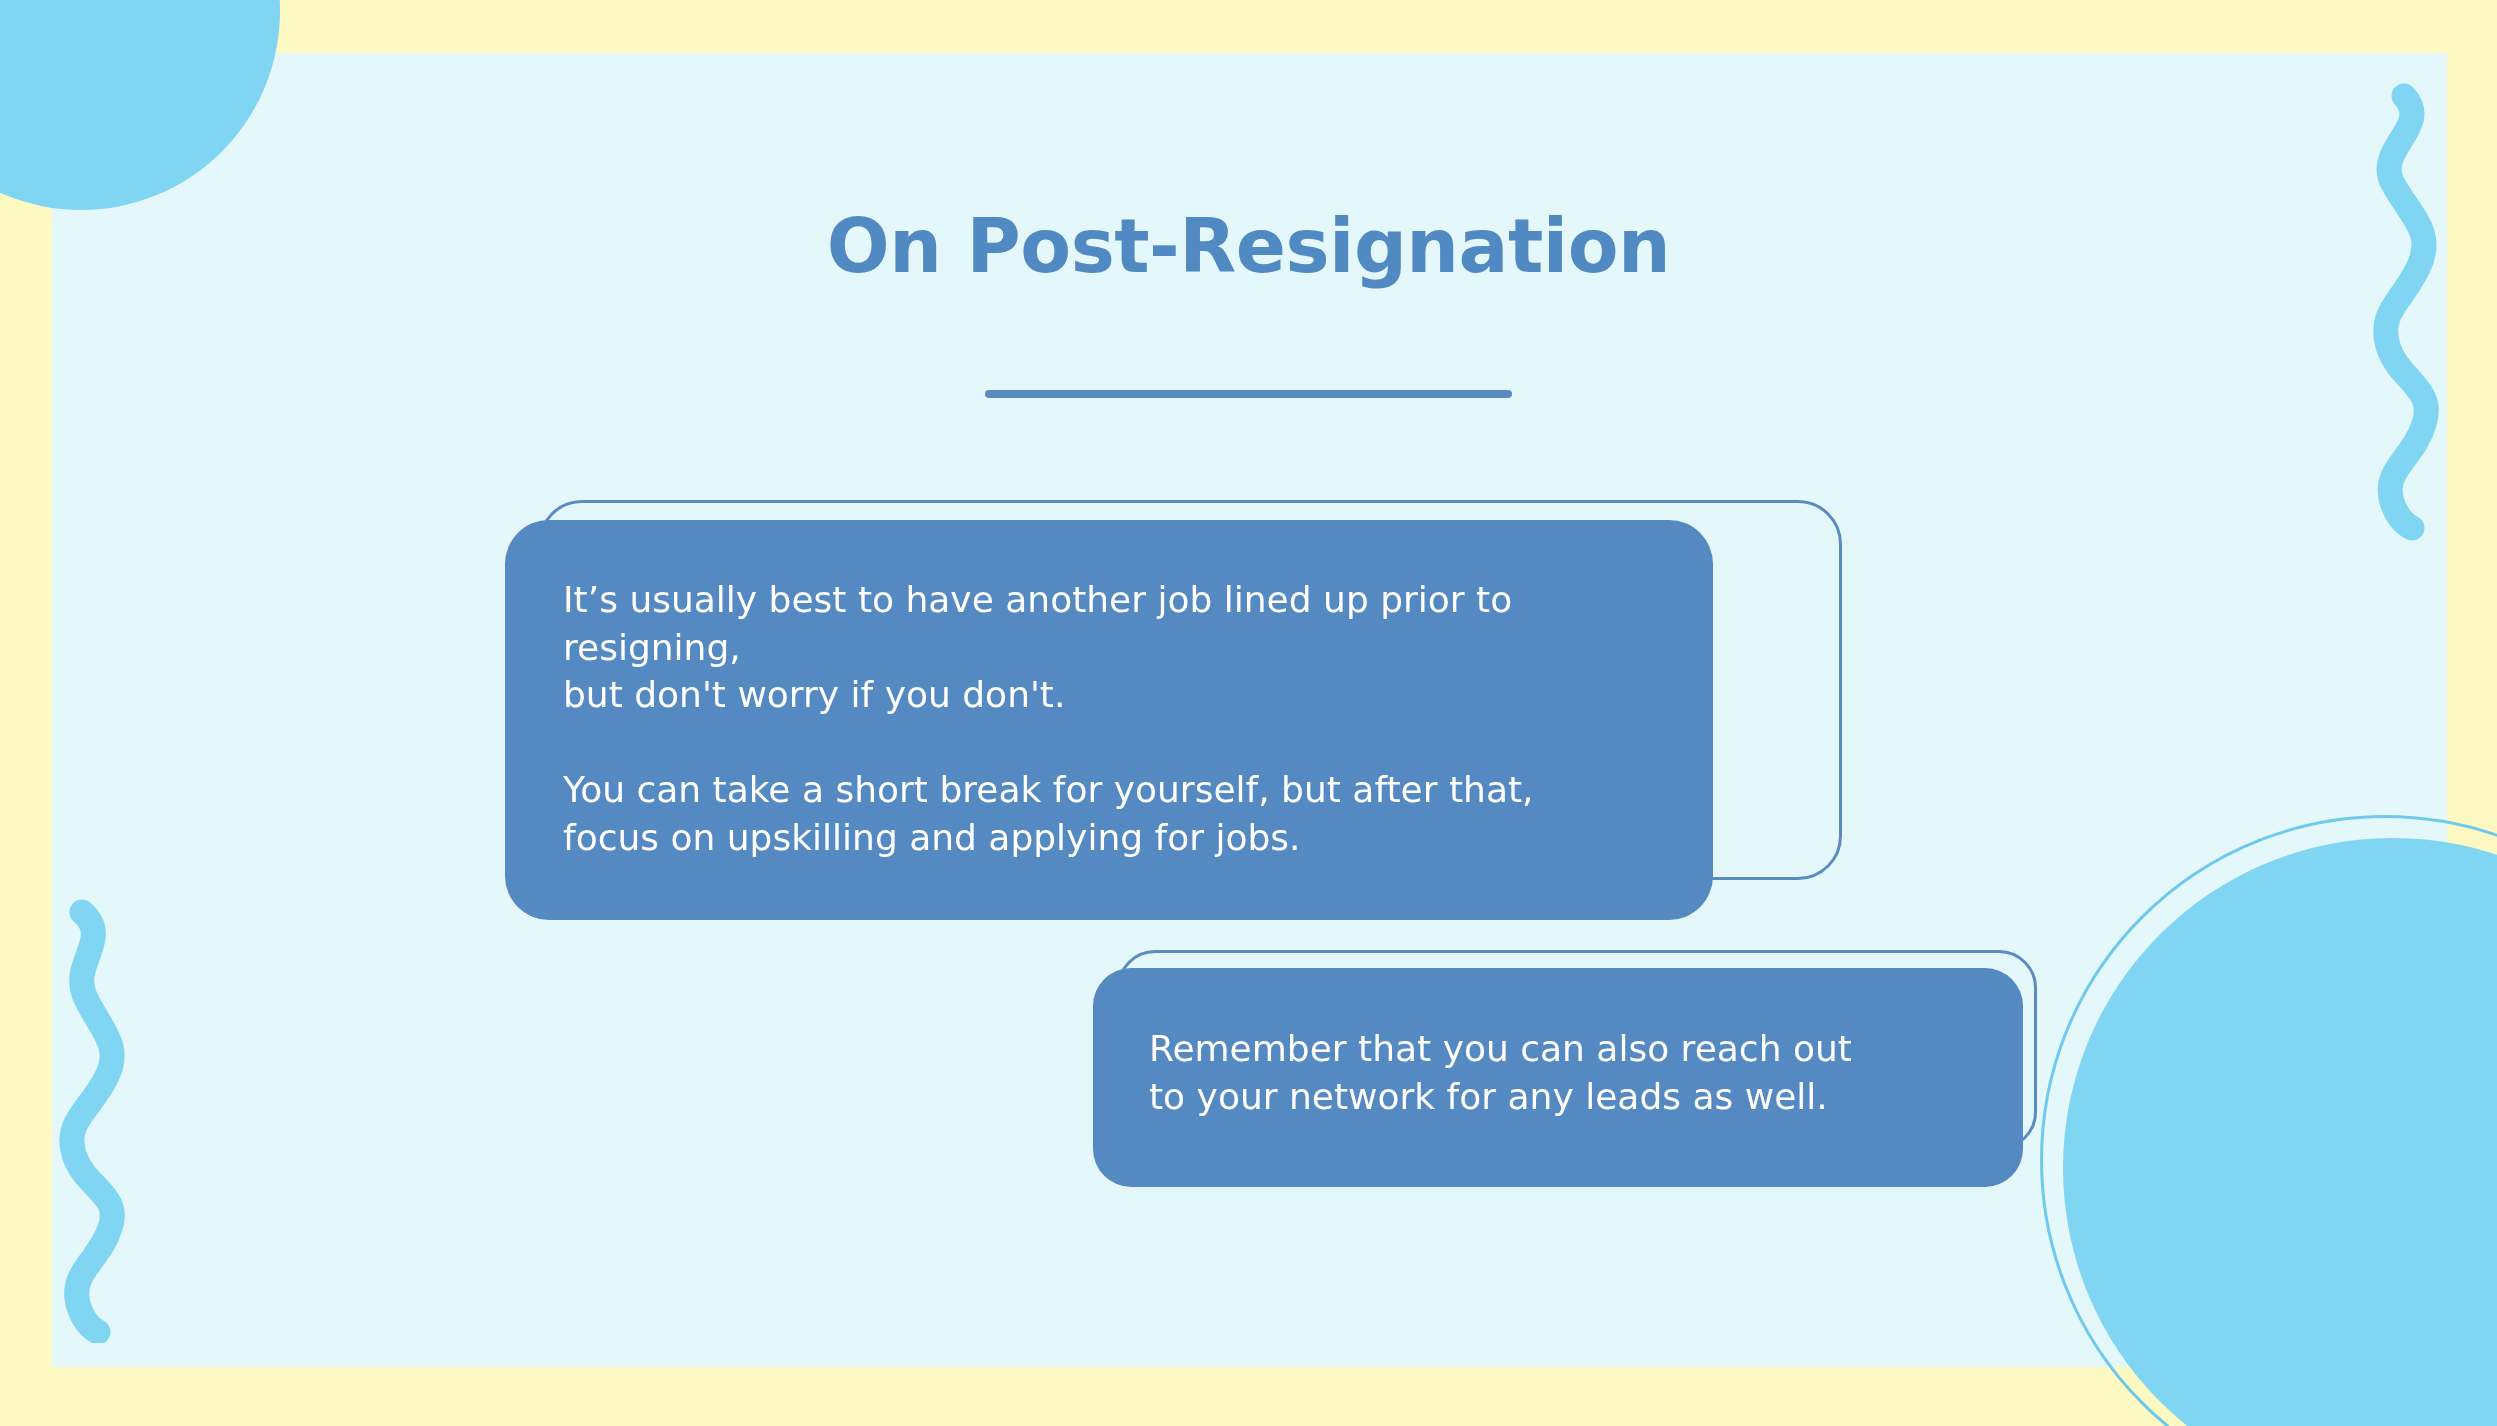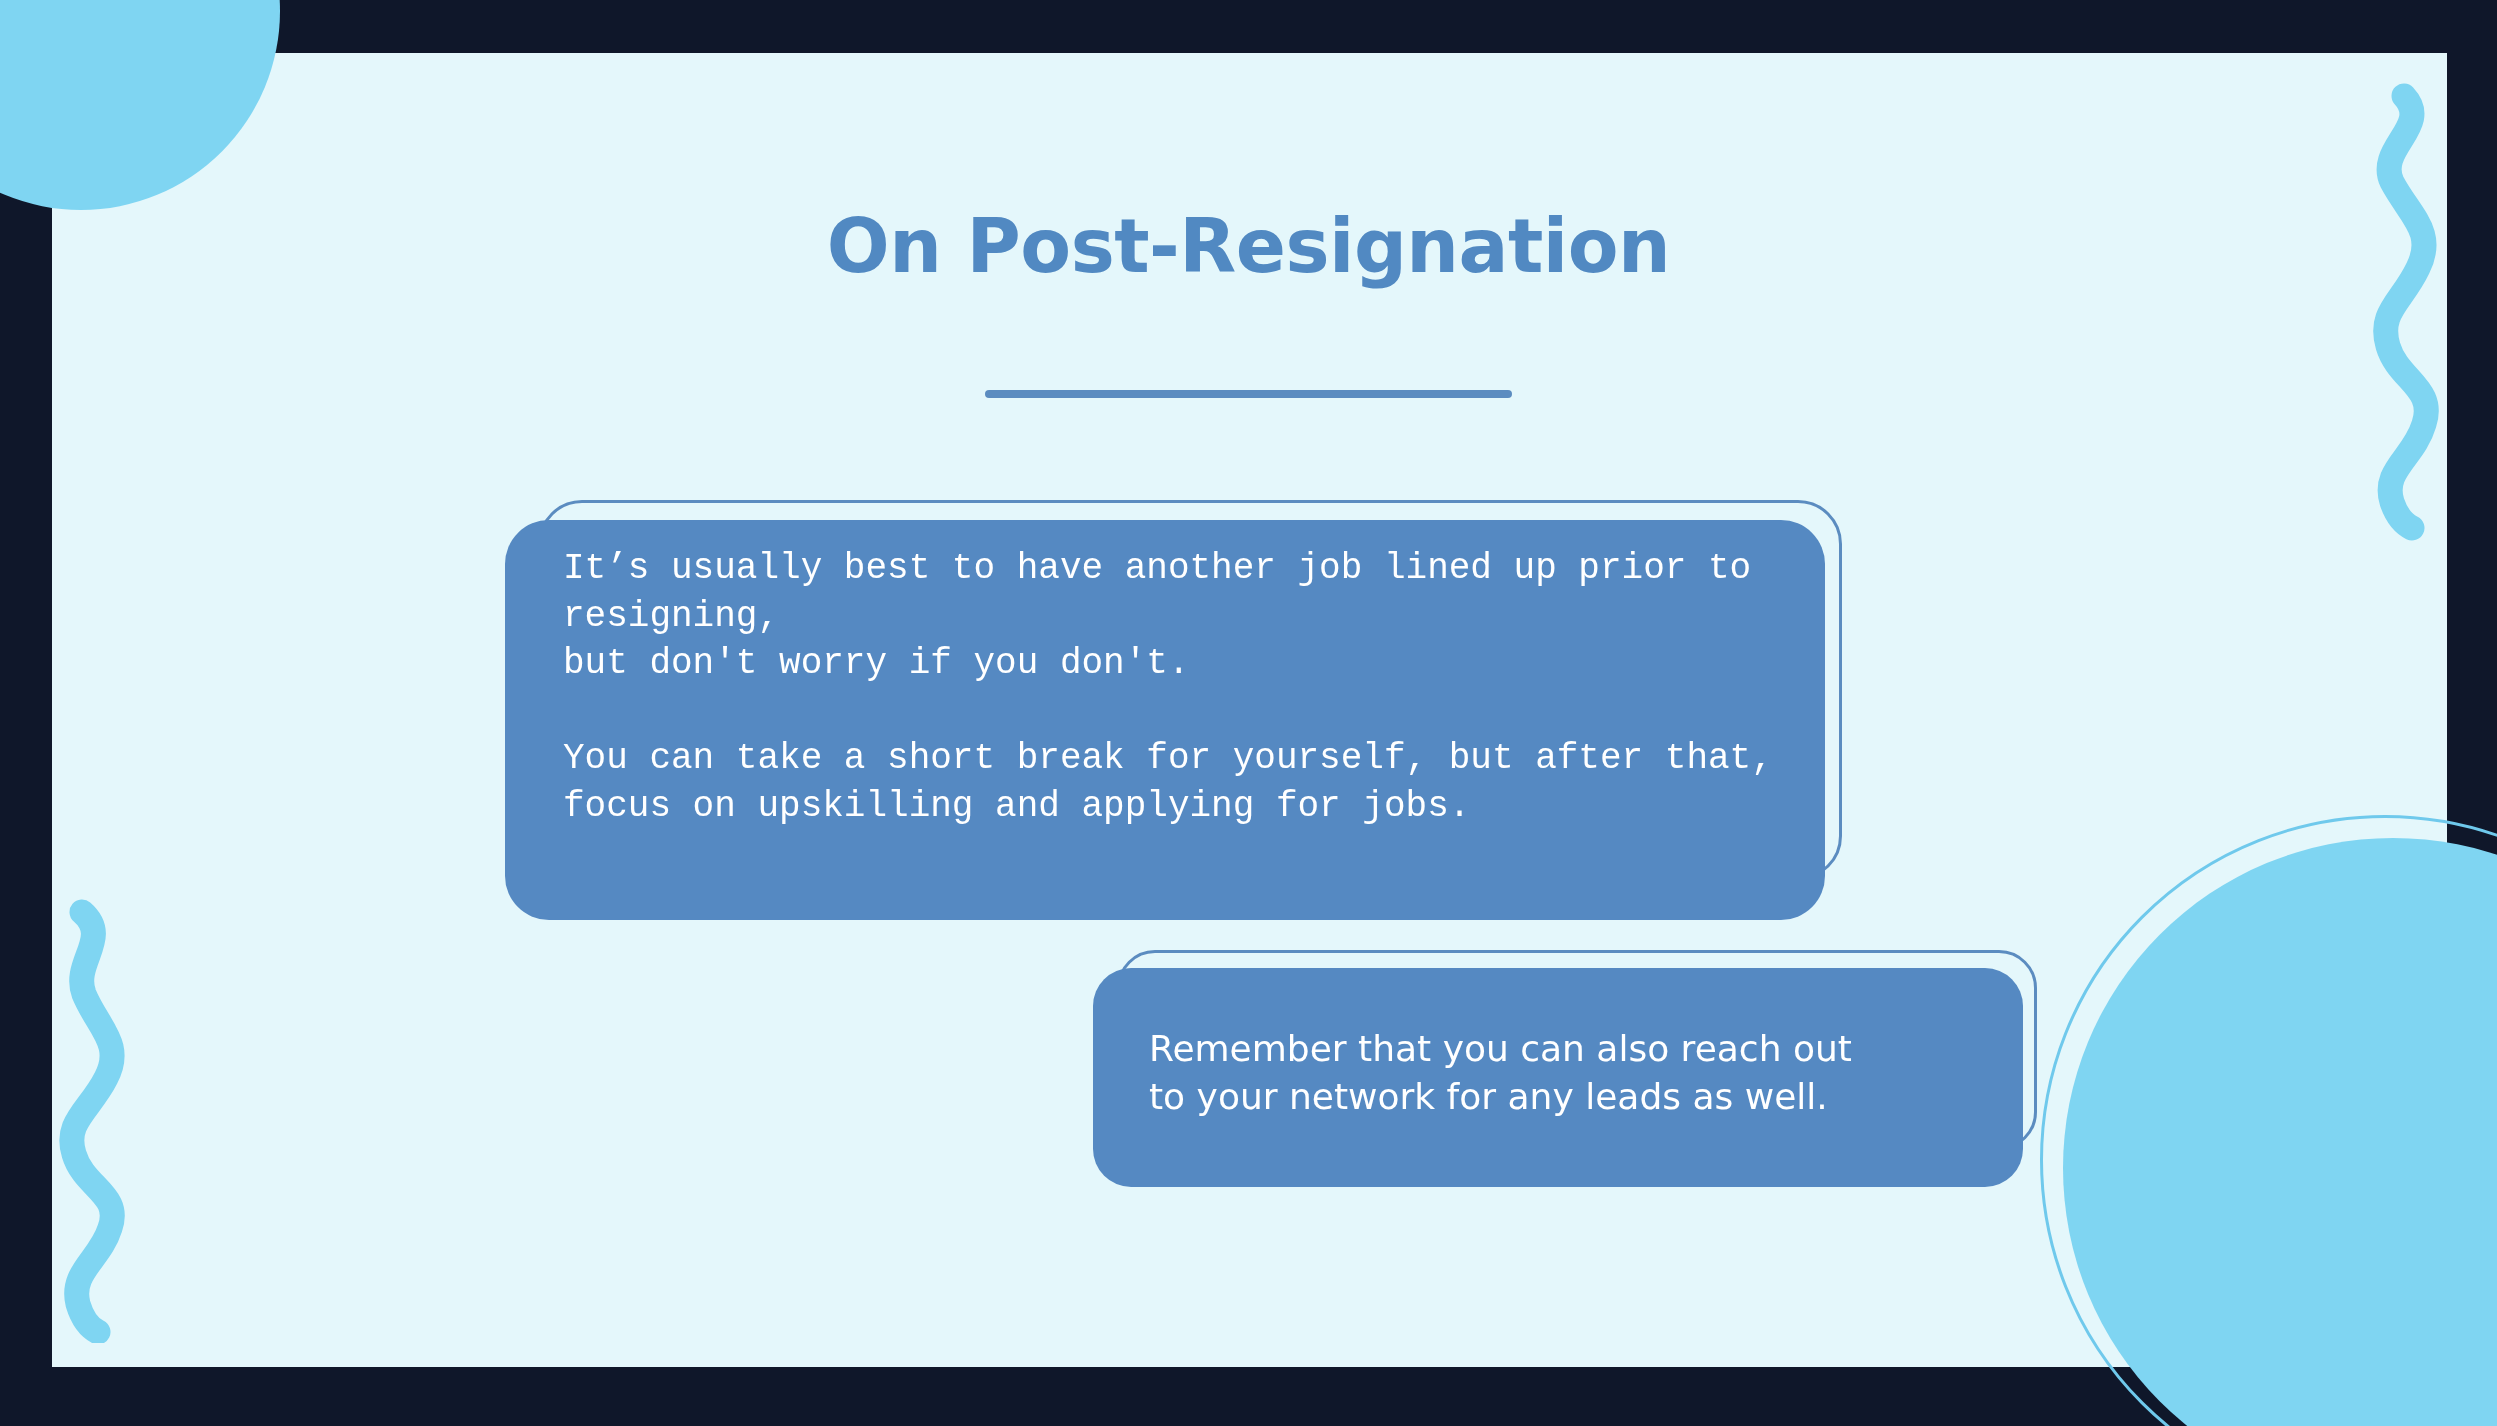--- a/index.html
+++ b/index.html
@@ -14,21 +14,21 @@
     overflow: hidden;
     font-family: "DejaVu Sans", sans-serif;
   }
 
   
   #slide {
     position: absolute;
     left: 0; top: 0;
     width: 2497px;
     height: 1426px;
-    background: #0f172a;
+    background: #fef9c3;
     overflow: hidden;
   }
 
   
   .panel {
     position: absolute;
     left: 52px;
     top: 53px;
     width: 2395px;
     height: 1314px;
@@ -133,24 +133,23 @@
 
   
   #callout-1 { left: 505px; top: 500px; width: 1345px; height: 420px; }
   #callout-1 .outline {
     left: 33px; top: 0px;
     width: 1304px; height: 380px;
     border-radius: 44px;
   }
   #callout-1 .fill {
     left: 0px; top: 20px;
-    width: 1320px; height: 400px;
+    width: 1208px; height: 400px;
     border-radius: 44px;
-    padding: 25px 40px 0 58px;
-    font-family: Liberation Mono, monospace;
+    padding: 56px 40px 0 58px;
   }
 
   
   #callout-2 { left: 1093px; top: 950px; width: 960px; height: 237px; }
   #callout-2 .outline {
     left: 24px; top: 0px;
     width: 920px; height: 200px;
     border-radius: 38px;
   }
   #callout-2 .fill {

